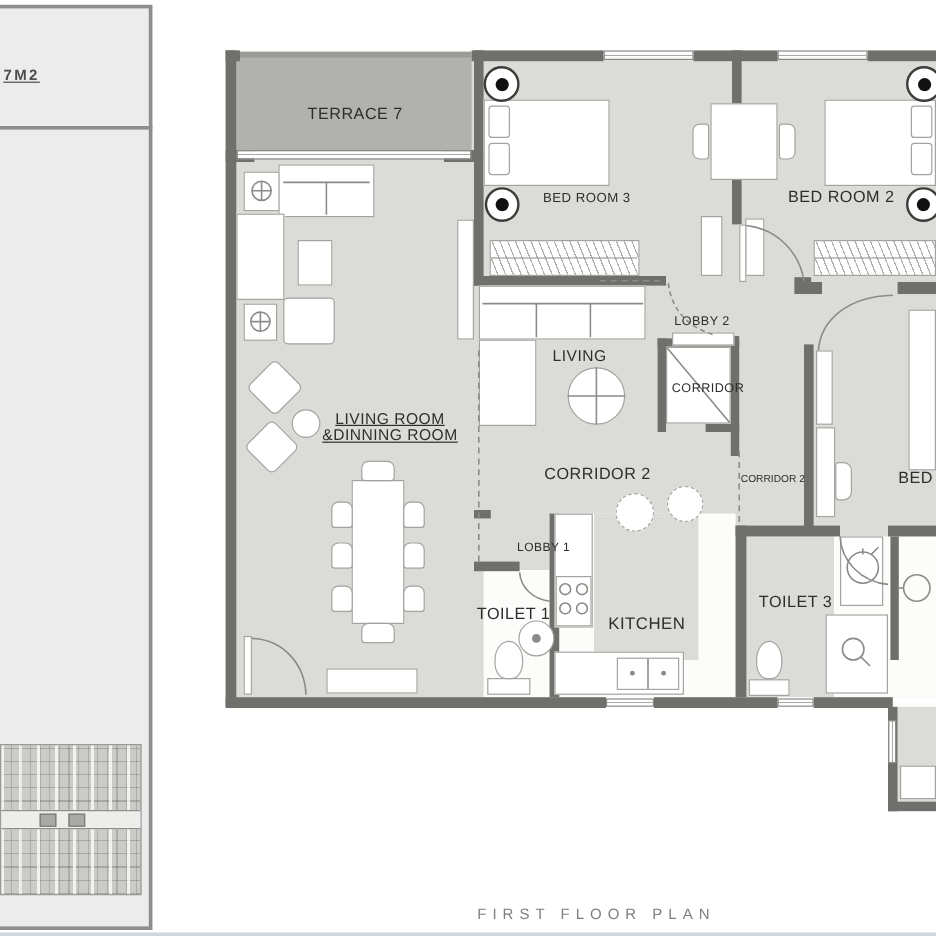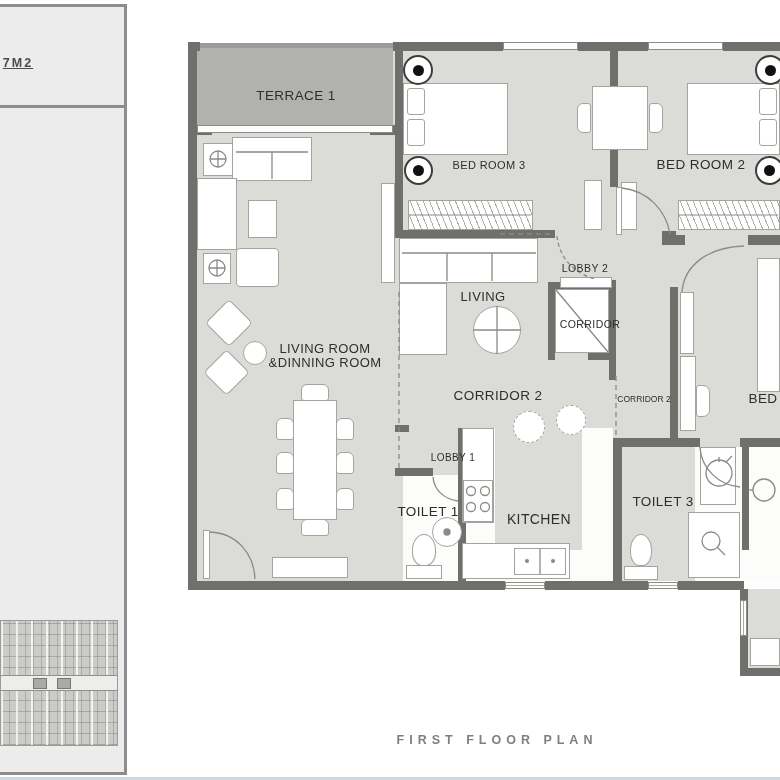--- a/index.html
+++ b/index.html
@@ -211,34 +211,34 @@
       <circle cx="764" cy="490" r="11"></circle>
         <path d="M 748 490 L 753 490"></path>
       <circle cx="447" cy="532" r="3" fill="#8a8a86"></circle>
     </g>
     <g fill="#8a8a86">
       <circle cx="527" cy="561" r="2"></circle>
         <circle cx="553" cy="561" r="2"></circle>
     </g>
   </svg>
 
-  <div class="lbl" style="left:296px;top:95px;font-size:13.5px;">TERRACE 1</div>
+  <div class="lbl" style="left:296px;top:95px;font-size:13.5px;">TERRACE 7</div>
   <div class="lbl" style="left:489px;top:165px;font-size:11px;">BED ROOM 3</div>
   <div class="lbl" style="left:701px;top:164px;font-size:13.5px;">BED ROOM 2</div>
-  <div class="lbl" style="left:325px;top:356px;font-size:13px;text-align:center;line-height:14px;">
+  <div class="lbl" style="left:325px;top:356px;font-size:13px;text-align:center;line-height:14px;text-decoration:underline;">
       <span>LIVING ROOM</span><br>
       <span>&amp;DINNING ROOM</span>
   </div>
   <div class="lbl" style="left:483px;top:296px;font-size:13px;">LIVING</div>
   <div class="lbl" style="left:585px;top:268px;font-size:10.5px;">LOBBY 2</div>
   <div class="lbl" style="left:590px;top:324px;font-size:10.5px;">CORRIDOR</div>
   <div class="lbl" style="left:498px;top:395px;font-size:13.5px;">CORRIDOR 2</div>
   <div class="lbl" style="left:644px;top:399px;font-size:8.5px;letter-spacing:0;">CORRIDOR 2</div>
   <div class="lbl" style="left:763px;top:398px;font-size:13.5px;">BED</div>
   <div class="lbl" style="left:429px;top:457px;font-size:10px;padding-left:48px;">LOBBY 1</div>
   <div class="lbl" style="left:428px;top:511px;font-size:13.5px;">TOILET 1</div>
   <div class="lbl" style="left:539px;top:519px;font-size:14px;">KITCHEN</div>
   <div class="lbl" style="left:663px;top:501px;font-size:13.5px;">TOILET 3</div>
 
-  <div class="lbl" style="left:497px;top:740px;font-size:12.5px;font-weight:bold;letter-spacing:5px;color:#7f7f7f;">FIRST FLOOR PLAN</div>
+  <div class="lbl" style="left:497px;top:762px;font-size:12.5px;font-weight:normal;letter-spacing:5px;color:#7f7f7f;">FIRST FLOOR PLAN</div>
 
   <div class="bottom-strip"></div>
 </div>
 
 </body></html>

